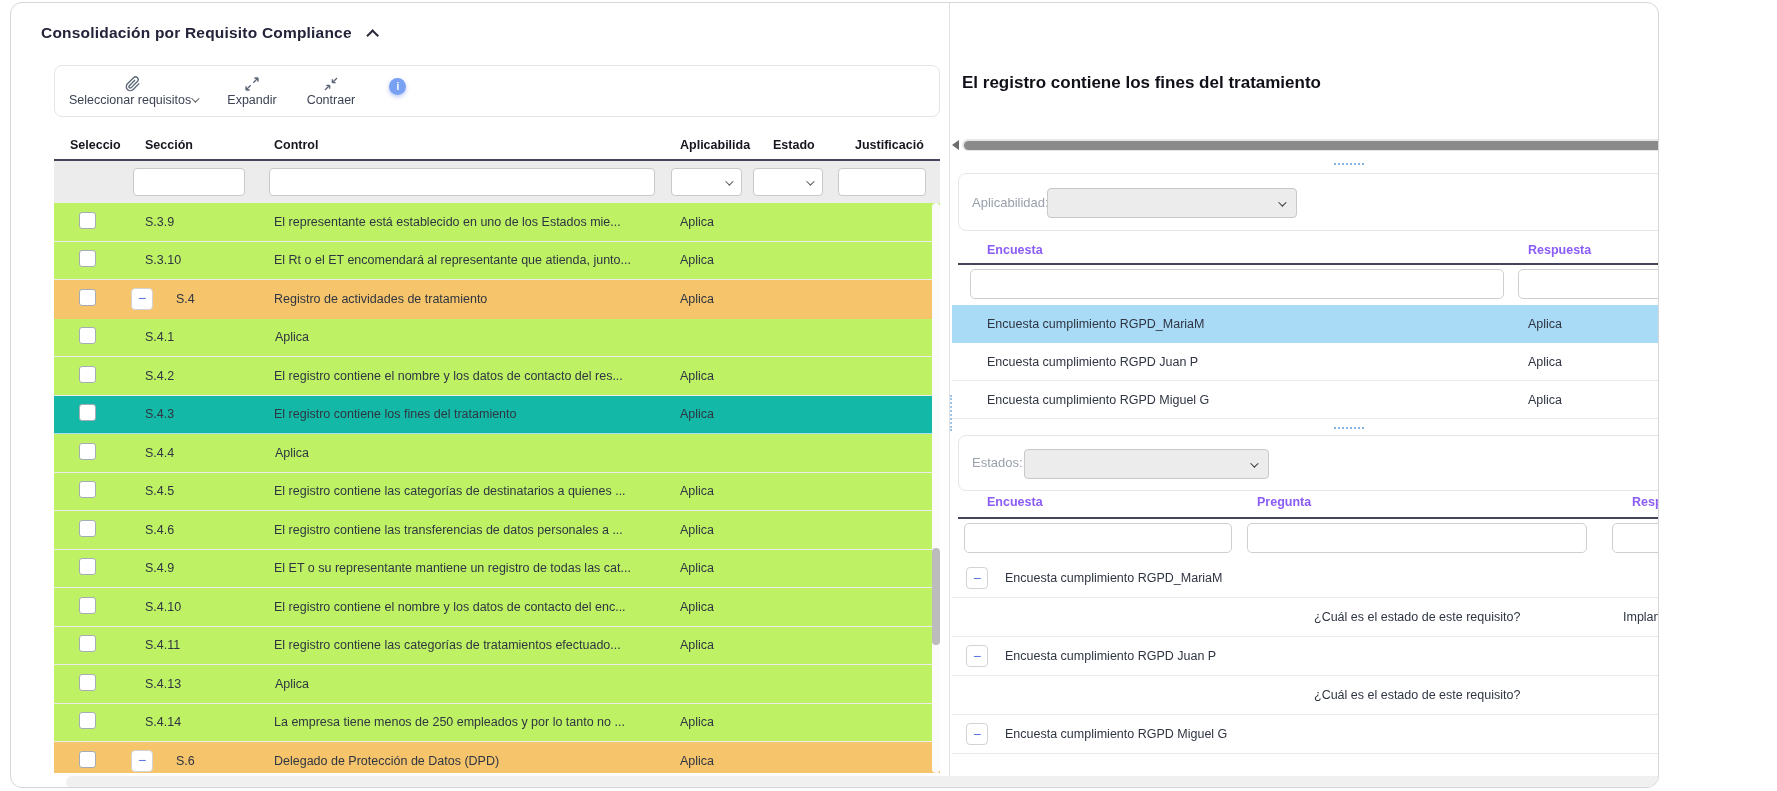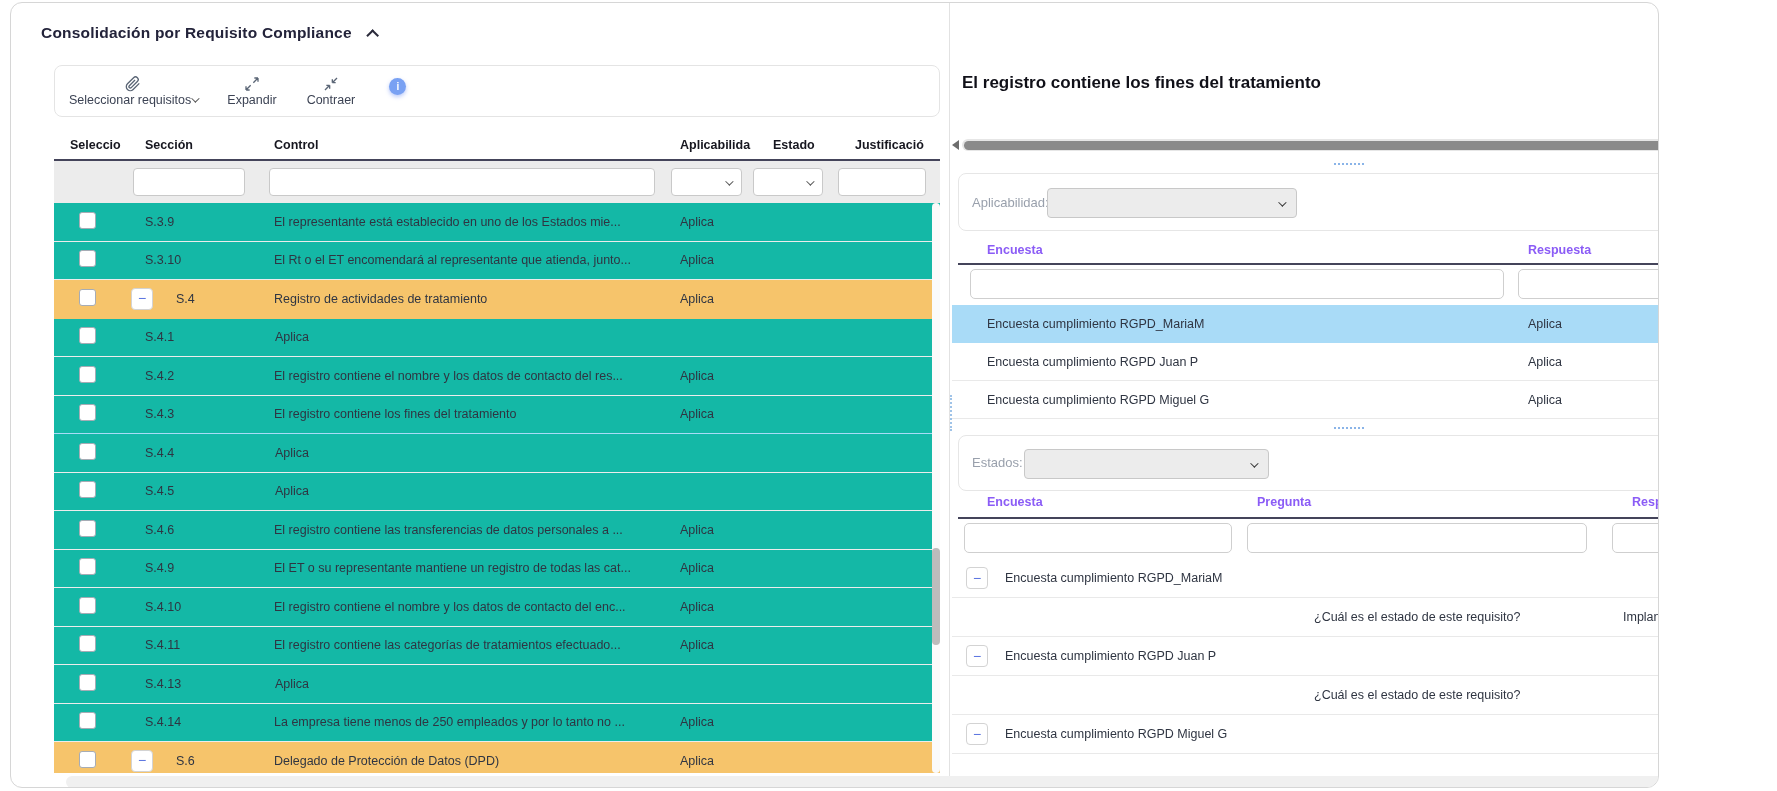--- a/index.html
+++ b/index.html
@@ -38,21 +38,21 @@
 
   .lfilter { position:absolute; left:0; top:102px; width:886px; height:42px; background:#ececec; }
   .f-input { position:absolute; top:7px; height:28px; background:#fff; border:1px solid #c9c9c9;
     border-radius:4px; font-size:12px; padding:0 8px; outline:none; }
   .f-select { position:absolute; top:7px; height:28px; background:#fff; border:1px solid #c9c9c9;
     border-radius:4px; cursor:pointer; }
   .f-select .chev-dn-sm { position:absolute; right:10px; top:11px; }
 
   .lrows { position:absolute; left:0; top:144px; width:886px; height:570px; overflow:hidden; }
   .lrow { display:flex; align-items:center; height:38.5px; border-bottom:1px solid #ececec;
-    font-size:12.5px; color:#2f3542; background:#14b8a6; cursor:pointer; }
+    font-size:12.5px; color:#2f3542; background:#bef264; cursor:pointer; }
   .lrow .c-sec { display:flex; align-items:center; padding-left:0; }
   .lrow .c-check{ padding-left:25px; }
   .row-orange { background:#f6c46b; border-bottom-color:#f6c46b; }
   .row-blue   { background:#14b8a6; border-bottom-color:#a9dbf7; }
   .checkbox { width:17px; height:17px; border:1.5px solid #a6acb5; border-radius:3px; background:#fff;
     display:inline-block; cursor:pointer; }
   .minus-btn { width:22px; height:22px; margin-left:2px; margin-right:7px; border:1px solid #d3d3d3;
     border-radius:4px; background:#fff; color:#5872e0; font-size:14px; line-height:19px; text-align:center;
     cursor:pointer; padding:0; }
   .sec-text { margin-left:16px; }
@@ -244,20 +244,21 @@
           <span class="c-est"></span>
           <span class="c-jus"></span>
         </div>
 
         <div class="lrow">
           <span class="c-check"><span class="checkbox"></span></span>
           <span class="c-sec">
 
             <span class="sec-text">S.4.5</span>
           </span>
+          <span class="c-ctrl">El registro contiene las categorías de destinatarios a quienes ...</span>
           <span class="c-apl">Aplica</span>
           <span class="c-est"></span>
           <span class="c-jus"></span>
         </div>
 
         <div class="lrow">
           <span class="c-check"><span class="checkbox"></span></span>
           <span class="c-sec">
 
             <span class="sec-text">S.4.6</span>

